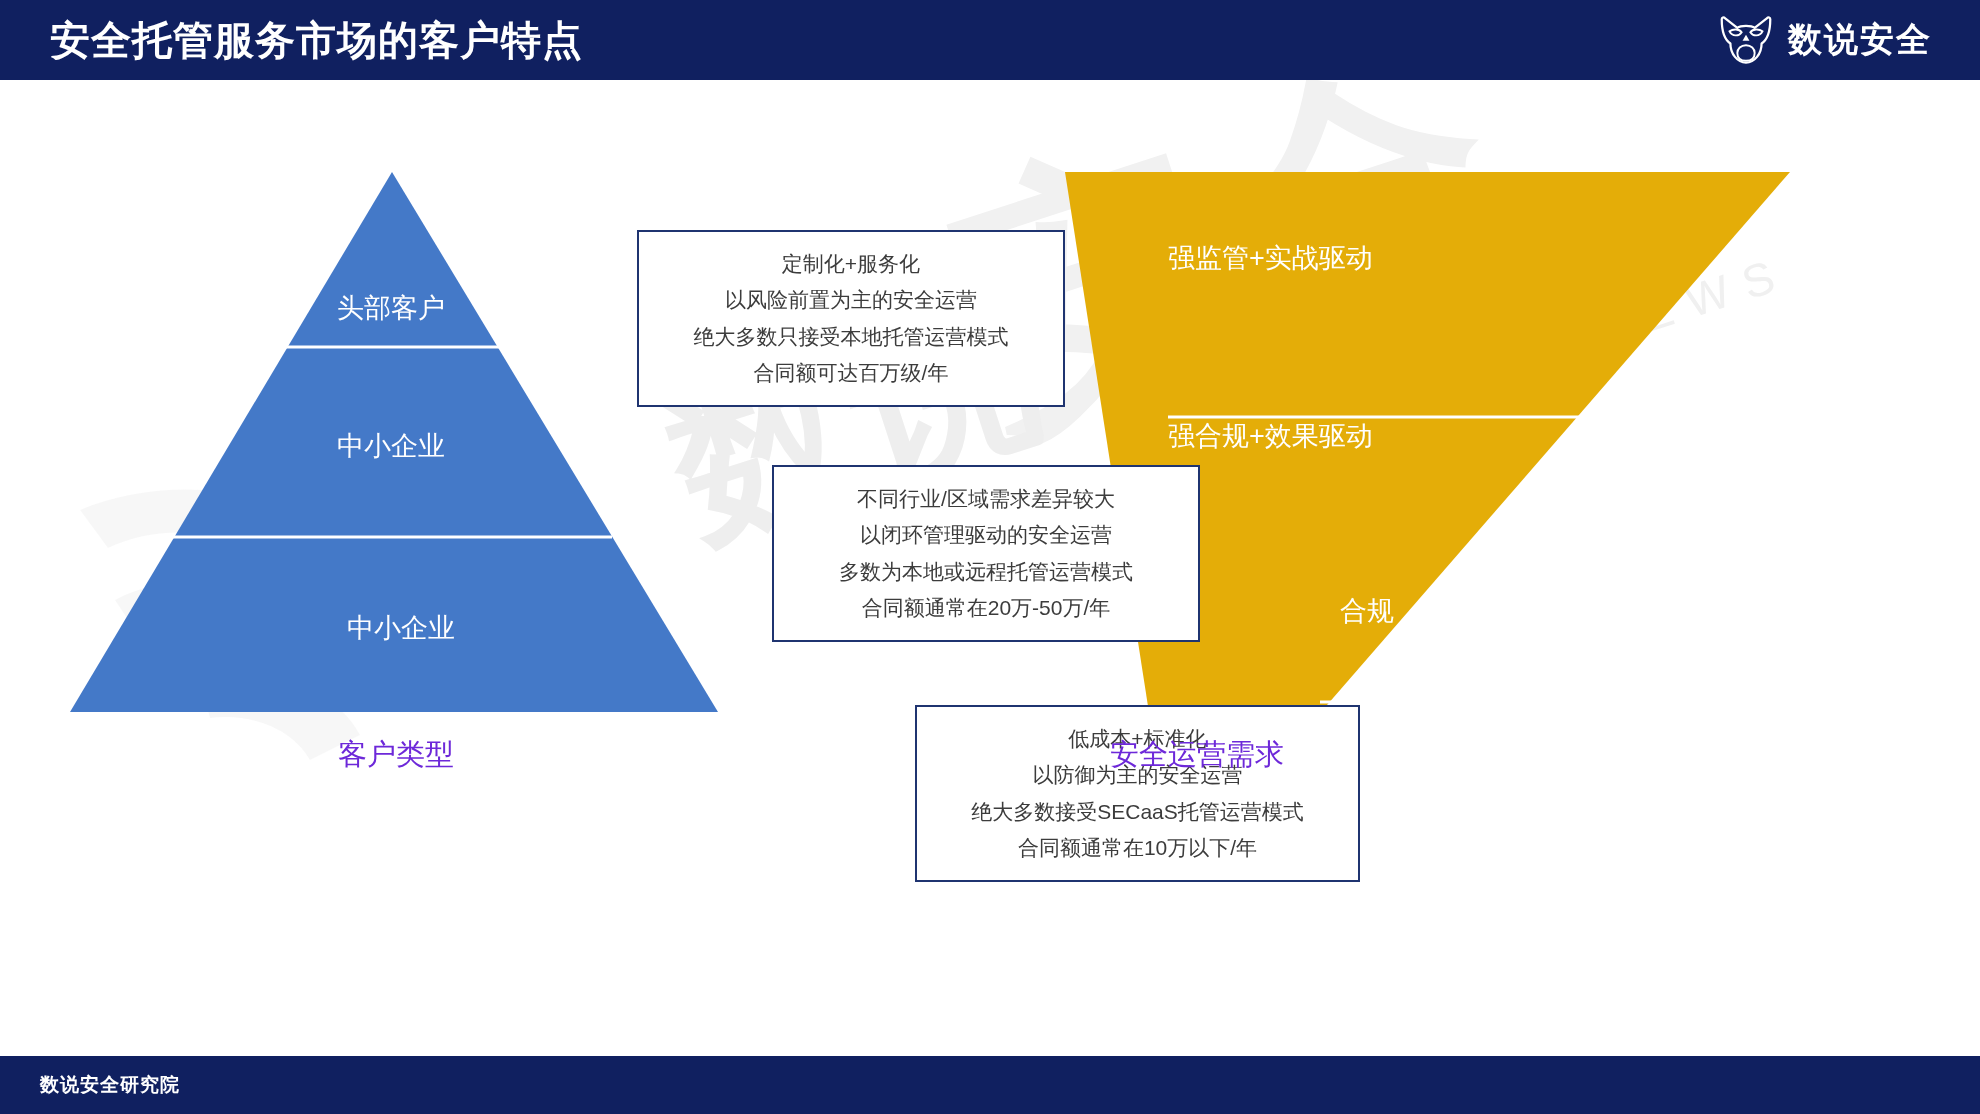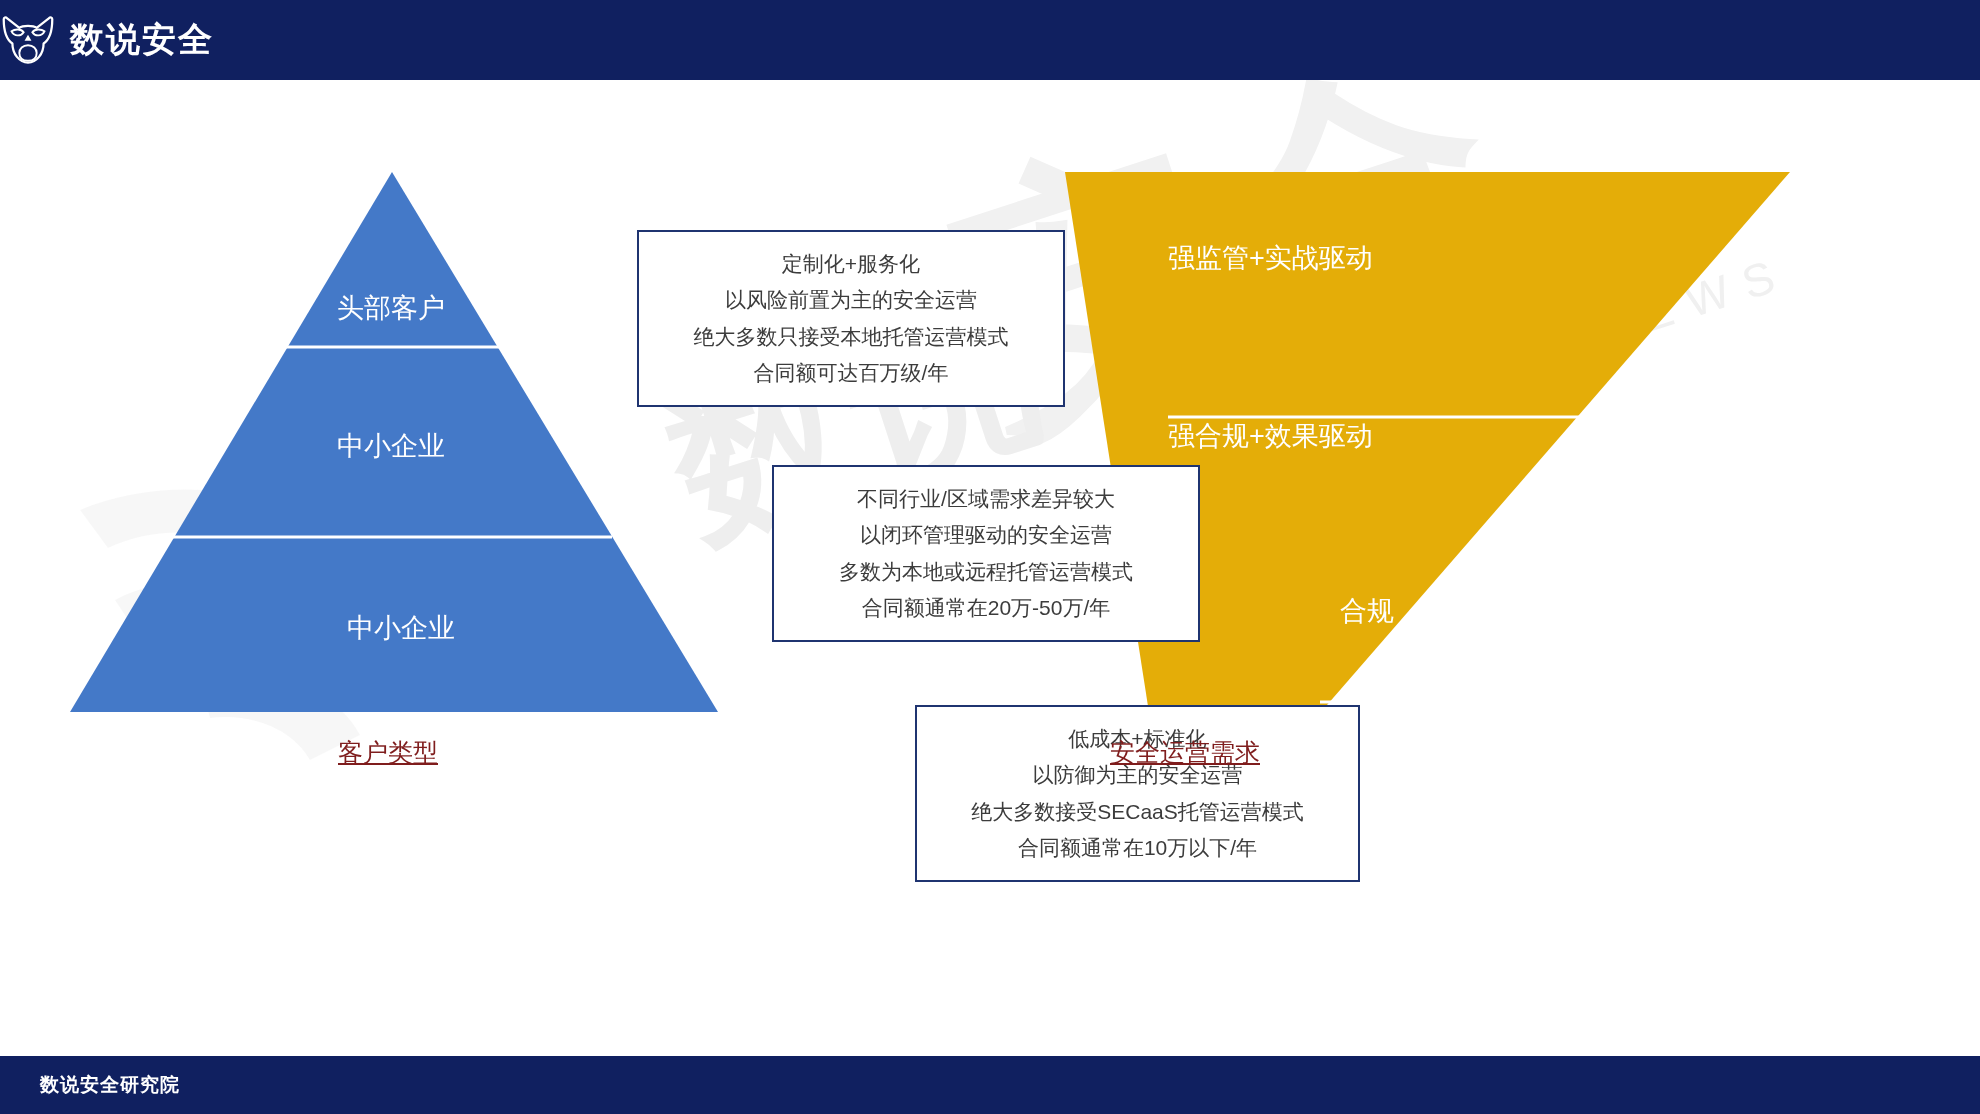--- a/index.html
+++ b/index.html
@@ -96,42 +96,42 @@
     color:#3c3c3c;
     font-size:21px;
     line-height:1.72;
     white-space:nowrap;
     text-align:center;
   }
 
   
   .caption {
     position:absolute;
-    color:#7f1d1d;
-    font-size:25px;
+    color:#6d28d9;
+    font-size:29px;
     white-space:nowrap;
     line-height:1;
-    text-decoration:underline;
   }
 </style>
 </head>
 <body>
 
 <div id="slide">
 
   <div class="wm wm-big">安全</div>
   <div class="wm wm-mid">数说</div>
   <div class="wm wm-tag">CYBERSECURITY REVIEWS</div>
   <svg class="wm wm-owl" viewBox="0 0 470 330">
     <path d="M20 40 C90 10 200 10 250 60 L215 95 C170 55 95 55 48 78 Z" fill="#f2f2f2"></path>
     <path d="M55 130 C110 100 200 105 245 150 L210 185 C175 150 115 148 78 165 Z" fill="#f2f2f2"></path>
     <path d="M140 210 C200 195 275 215 300 265 L250 290 C230 255 185 243 150 248 Z" fill="#f2f2f2"></path>
   </svg>
 
   <div class="header">
+    <div class="header-title">安全托管服务市场的客户特点</div>
     <div class="brand">
       <svg class="brand-owl" viewBox="0 0 64 60">
         <path d="M4 6 C4 4 6 3 8 5 L22 16 C26 13 38 13 42 16 L56 5 C58 3 60 4 60 6
                  C60 22 56 30 50 34 C50 46 42 56 32 56 C22 56 14 46 14 34 C8 30 4 22 4 6 Z" fill="none" stroke="#ffffff" stroke-width="2.6" stroke-linejoin="round"></path>
         <path d="M13 20 C17 17 24 17 27 21 C24 26 16 26 13 20 Z" fill="none" stroke="#ffffff" stroke-width="2.2"></path>
         <path d="M51 20 C47 17 40 17 37 21 C40 26 48 26 51 20 Z" fill="none" stroke="#ffffff" stroke-width="2.2"></path>
         <path d="M32 24 L28 31 L36 31 Z" fill="#ffffff"></path>
         <path d="M32 36 C26 36 22 40 22 45 C22 51 26 54 32 54 C38 54 42 51 42 45 C42 40 38 36 32 36 Z" fill="none" stroke="#ffffff" stroke-width="2.2"></path>
       </svg>
       <div class="brand-name">数说安全</div>

